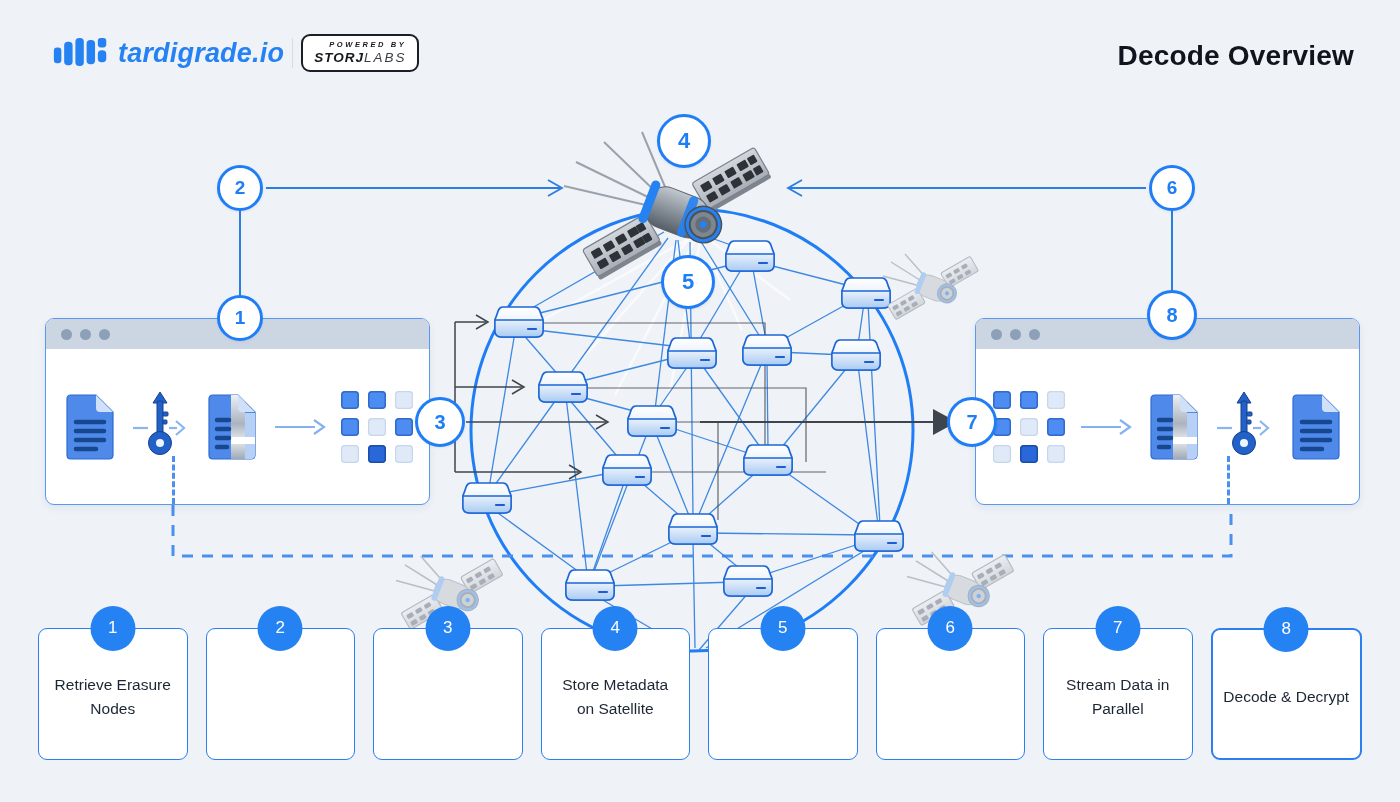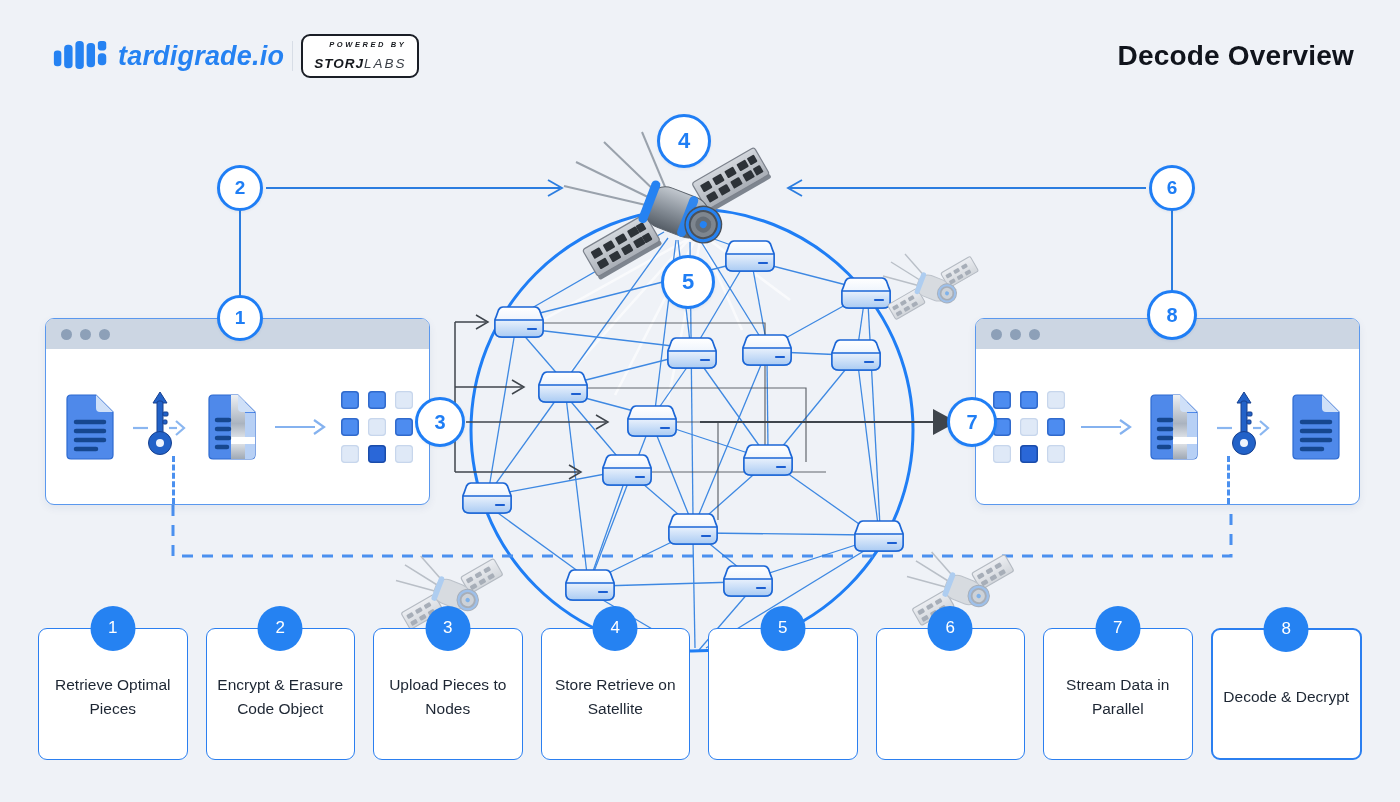--- a/index.html
+++ b/index.html
@@ -12,21 +12,21 @@
   html,body{width:1400px;height:802px;}
   body{font-family:"Liberation Sans",sans-serif;background:var(--background);}
   .stage{position:relative;width:1400px;height:802px;overflow:hidden;background:var(--background);}
 
   
   .header{position:absolute;left:52px;top:34px;display:flex;align-items:center;gap:8px;z-index:30;font-style:italic;}
   .logo-text{font-size:27px;font-weight:700;color:#2582f2;letter-spacing:.2px;}
   .header-divider{width:1px;height:30px;background:#d7dde6;}
   .storj-badge{border:2px solid #1a1e26;border-radius:9px;padding:4px 11px 5px;background:#fff;text-align:right;}
   .badge-top{font-size:7.5px;font-weight:600;letter-spacing:2.6px;color:#15181d;display:block;}
-  .badge-bottom{font-size:13.5px;color:#15181d;letter-spacing:1px;display:block;margin-top:7px;}
+  .badge-bottom{font-size:13.5px;color:#15181d;letter-spacing:1px;display:block;margin-top:1px;}
   .badge-bottom .b{font-weight:800;}
   .badge-bottom .l{font-weight:300;letter-spacing:2px;color:#3a3f47;}
   .page-title{position:absolute;right:46px;top:40px;font-size:28px;font-weight:800;color:#10141c;z-index:30;letter-spacing:.2px;}
 
   
   .diagram{position:absolute;left:0;top:0;z-index:1;}
 
   
   .marker{position:absolute;background:#fff;border:3px solid var(--accent);border-radius:50%;
           display:flex;align-items:center;justify-content:center;color:var(--accent);
@@ -497,33 +497,31 @@
   <div class="marker m50" style="left:947px;top:397px;">
       <span>7</span>
     </div>
   <div class="marker m50" style="left:1147px;top:290px;">
       <span>8</span>
     </div>
 
   <div class="cards">
     <div class="card">
       <div class="badge-num">1</div>
-      <span>Retrieve Optimal Pieces</span>
+      <span>Retrieve Erasure Nodes</span>
     </div>
     <div class="card">
       <div class="badge-num">2</div>
-      <span>Encrypt &amp; Erasure Code Object</span>
     </div>
     <div class="card">
       <div class="badge-num">3</div>
-      <span>Upload Pieces to Nodes</span>
     </div>
     <div class="card">
       <div class="badge-num">4</div>
-      <span>Store Retrieve on Satellite</span>
+      <span>Store Metadata on Satellite</span>
     </div>
     <div class="card">
       <div class="badge-num">5</div>
     </div>
     <div class="card">
       <div class="badge-num">6</div>
     </div>
     <div class="card">
       <div class="badge-num">7</div>
       <span>Stream Data in Parallel</span>

